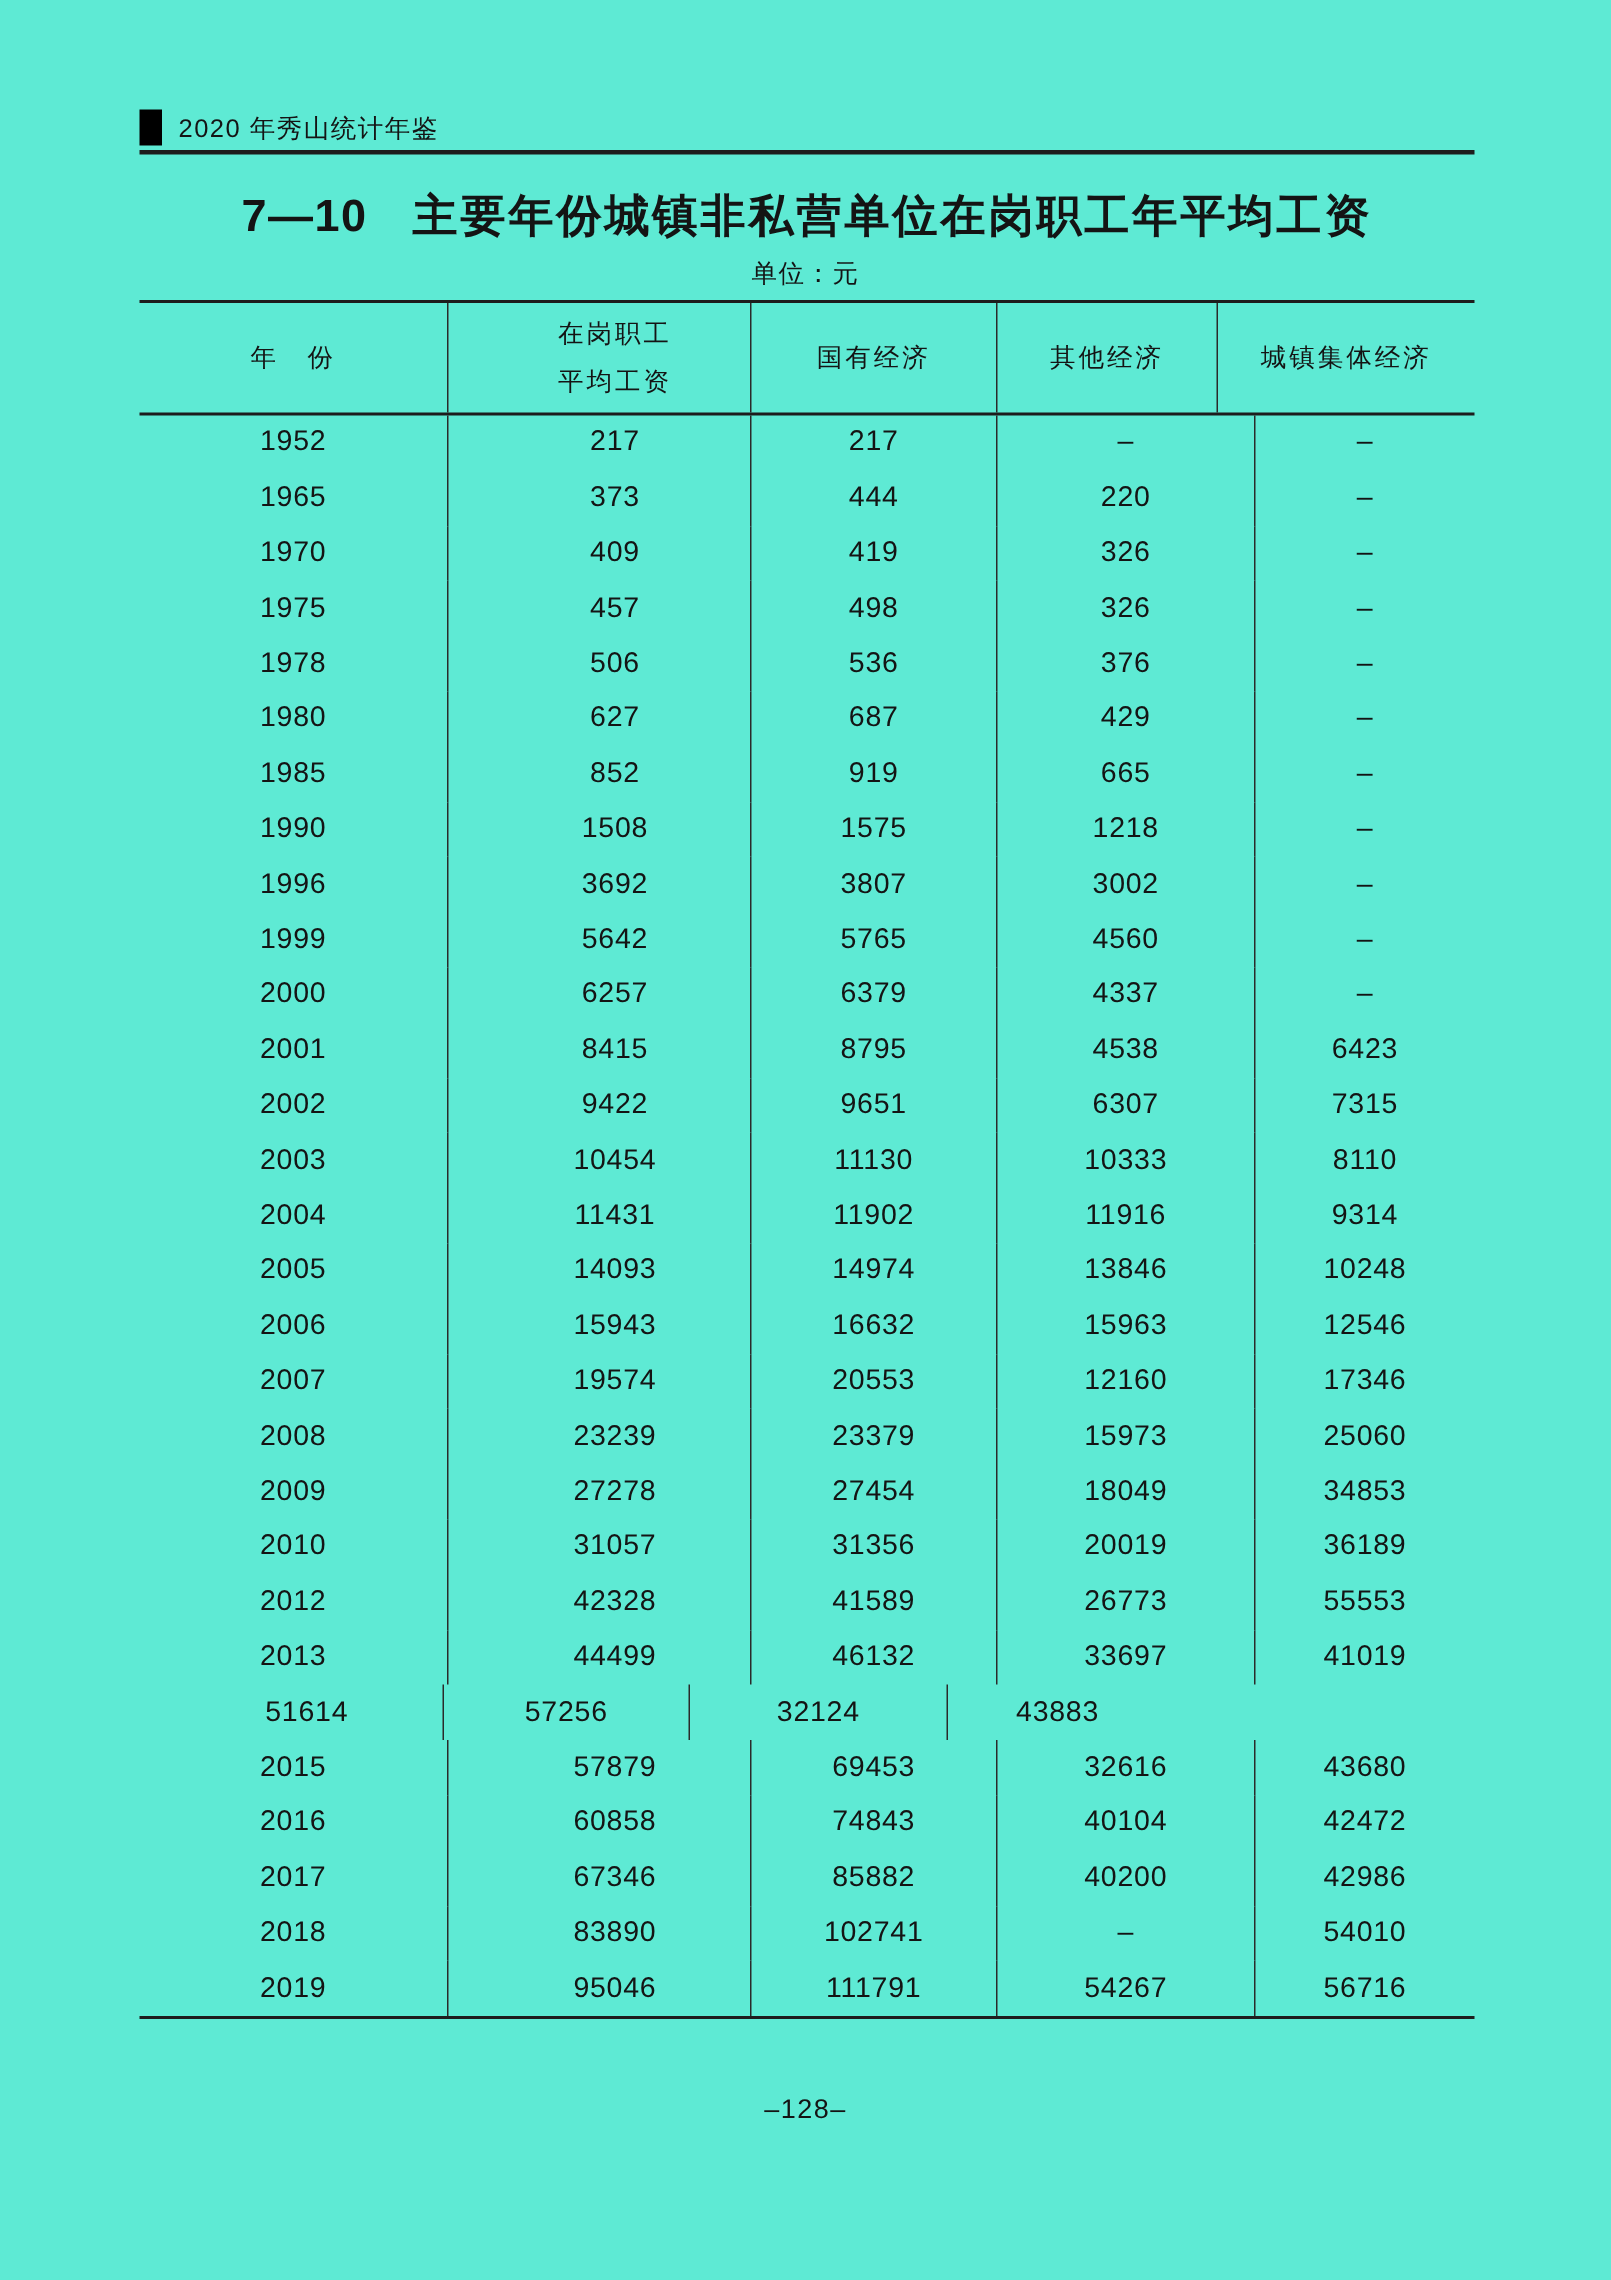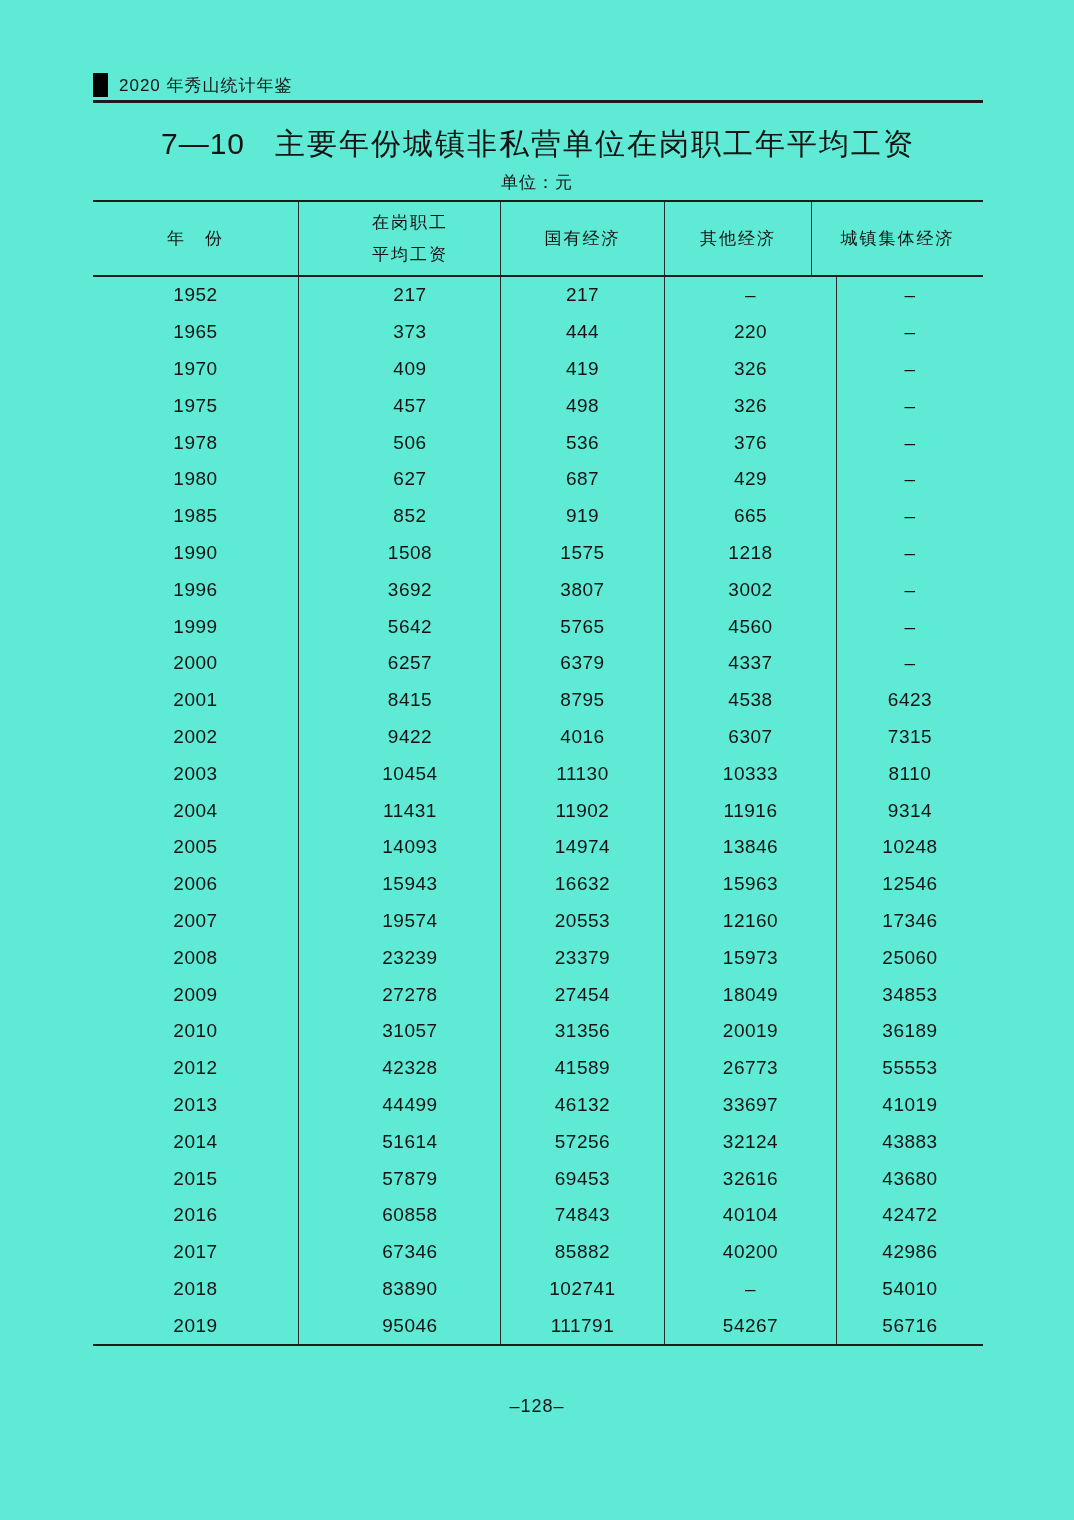--- a/index.html
+++ b/index.html
@@ -18,21 +18,21 @@
     display: flex; align-items: center; gap: 11px;
     border-bottom: 3px solid #1d1d1d;
     padding-bottom: 4px;
   }
   .doc-header .marker { width: 15px; height: 24px; background: #000; flex: 0 0 auto; }
   .doc-header .head-text { font-size: 17px; letter-spacing: 1px; white-space: pre; }
 
   
   .table-title {
     position: absolute; left: 93px; top: 124px; width: 890px;
-    text-align: center; font-size: 30px; font-weight: normal;
+    text-align: center; font-size: 30px; font-weight: bold;
     letter-spacing: 2px; white-space: nowrap;
   }
   .table-title .title-number { margin-right: 30px; letter-spacing: 1px; }
 
   
   .unit-label {
     position: absolute; left: 93px; top: 171px; width: 888px;
     text-align: center; font-size: 17px; letter-spacing: 1px;
   }
 
@@ -172,21 +172,21 @@
         <div class="trow">
           <div class="cell col0">2001</div>
           <div class="cell col1">8415</div>
           <div class="cell col2">8795</div>
           <div class="cell col3">4538</div>
           <div class="cell col4">6423</div>
         </div>
         <div class="trow">
           <div class="cell col0">2002</div>
           <div class="cell col1">9422</div>
-          <div class="cell col2">4016</div>
+          <div class="cell col2">9651</div>
           <div class="cell col3">6307</div>
           <div class="cell col4">7315</div>
         </div>
         <div class="trow">
           <div class="cell col0">2003</div>
           <div class="cell col1">10454</div>
           <div class="cell col2">11130</div>
           <div class="cell col3">10333</div>
           <div class="cell col4">8110</div>
         </div>
@@ -247,21 +247,20 @@
           <div class="cell col4">55553</div>
         </div>
         <div class="trow">
           <div class="cell col0">2013</div>
           <div class="cell col1">44499</div>
           <div class="cell col2">46132</div>
           <div class="cell col3">33697</div>
           <div class="cell col4">41019</div>
         </div>
         <div class="trow">
-          <div class="cell col0">2014</div>
           <div class="cell col1">51614</div>
           <div class="cell col2">57256</div>
           <div class="cell col3">32124</div>
           <div class="cell col4">43883</div>
         </div>
         <div class="trow">
           <div class="cell col0">2015</div>
           <div class="cell col1">57879</div>
           <div class="cell col2">69453</div>
           <div class="cell col3">32616</div>

